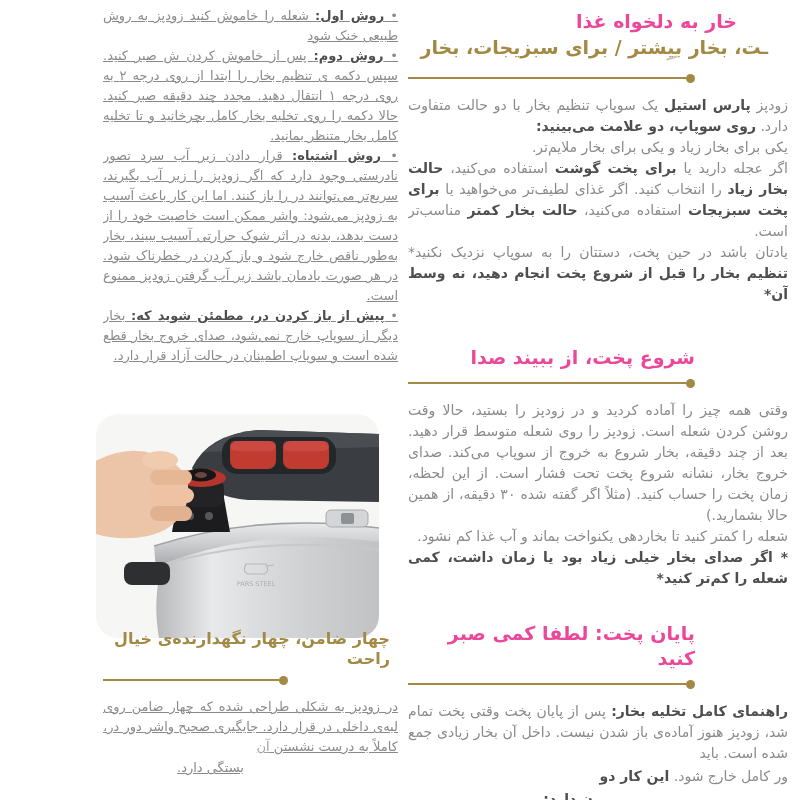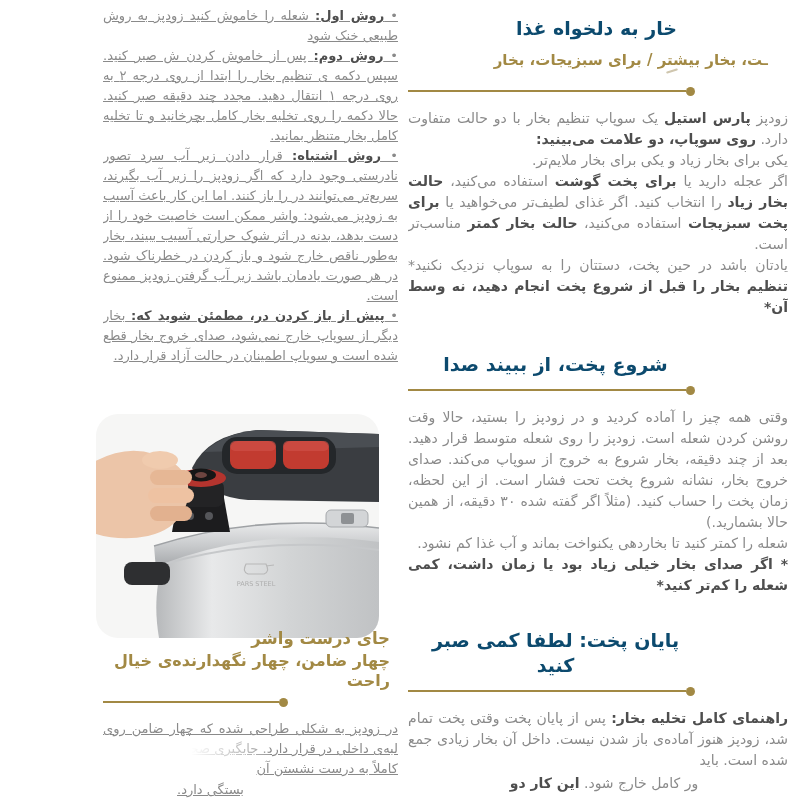--- a/index.html
+++ b/index.html
@@ -10,39 +10,39 @@
     direction:rtl;
   }
   .col-right{position:absolute;top:8px;right:12px;width:380px;height:790px;}
   .col-left{position:absolute;top:6px;left:103px;width:295px;height:792px;}
   .sec{position:absolute;right:0;width:100%;overflow:hidden;}
   #sec1{top:0;height:332px;}
   #sec2{top:336px;height:272px;}
   #sec3{top:612px;height:180px;}
   #sec4{top:622px;height:170px;width:100%;position:absolute;right:0;}
 
-  .h-gold{margin:8px;color:#0c4a6e;font-weight:bold;font-size:19px;line-height:25px;text-align:center;}
+  .h-gold{margin:1px;color:#ec4899;font-weight:bold;font-size:19px;line-height:25px;text-align:right;}
   .h-gold.t1{margin-left:48px;margin-right:51px;}
   .h-gold.t2{margin-right:93px;}
-  .sub-gold{margin:2px 20px 0 0;color:#a28944;font-weight:bold;font-size:15px;line-height:23px;text-align:right;}
+  .sub-gold{margin:2px 20px 0 0;color:#a28944;font-weight:bold;font-size:19px;line-height:23px;text-align:right;}
   .h-left{margin:0 8px 0 0;color:#a28944;font-weight:bold;font-size:16.5px;line-height:22px;text-align:right;}
   .sub-left{margin:1px 8px 0 0;color:#a28944;font-weight:bold;font-size:16px;line-height:20px;text-align:right;}
 
   .rule{display:flex;align-items:center;margin-top:14px;height:10px;position:relative;}
   .rule .sp{width:93px;flex:0 0 auto;}
   .rule.left-rule .sp{width:110px;}
   .rule .dot{width:9px;height:9px;border-radius:50%;background:#a28944;flex:0 0 auto;}
   .rule .ln{flex:1 1 auto;height:2px;background:#a28944;}
   .rule .tick{position:absolute;right:110px;top:-16px;width:12px;height:2px;background:#cfc6ae;transform:rotate(-18deg);border-radius:2px;}
 
   .body-p{margin:0;color:#8a8a8a;font-size:14px;line-height:21px;text-align:justify;}
   .body-p .b{color:#4e4e4e;font-weight:bold;}
   .pgap{margin-top:12px;}
   .small-p{font-size:13px;line-height:20px;text-decoration:underline;}
-  .tail-line{text-align:center;margin-top:2px;margin-left:12px;}
+  .tail-line{text-align:right;margin-top:2px;margin-left:12px;}
   .last-line{text-align:right;margin-left:0;margin-right:195px;margin-top:2px;}
   .end-line{text-align:center;margin-right:80px;margin-top:1px;}
 
   .photo{position:absolute;top:392px;right:3px;width:283px;height:224px;margin:16px;}
   .photo svg{display:block;}
 
   .fade-patch{position:absolute;left:95px;top:737px;width:175px;height:24px;pointer-events:none;
     background:linear-gradient(270deg, rgba(255,255,255,0.15), #ffffff 45%);}
 </style>
 </head>
@@ -170,21 +170,20 @@
             <ellipse cx="64" cy="46" rx="18" ry="9" fill="#f0cbae"></ellipse>
             <rect x="54" y="56" width="42" height="15" rx="7.5" fill="#e6b795"></rect>
             <rect x="52" y="74" width="46" height="15" rx="7.5" fill="#eec2a2"></rect>
             <rect x="54" y="92" width="42" height="15" rx="7.5" fill="#e2b18f"></rect>
           </g>
         </g>
       </svg>
     </figure>
 
     <div id="sec4">
-      <h2 class="h-left">جای درست واشر</h2>
       <h3 class="sub-left">چهار ضامن، چهار نگهدارنده‌ی خیال راحت</h3>
       <div class="rule left-rule" style="margin-top:6px;">
         <span class="sp"></span>
         <span class="dot"></span>
         <span class="ln"></span>
       </div>
       <p class="body-p small-p pgap"><span>در زودپز به شکلی طراحی شده که چهار ضامن روی لبه‌ی داخلی در قرار دارد. جایگیری صحیح واشر دور در، کاملاً به درست نشستن آن</span></p>
       <p class="body-p small-p end-line"><span>بستگی دارد.</span></p>
     </div>
 

